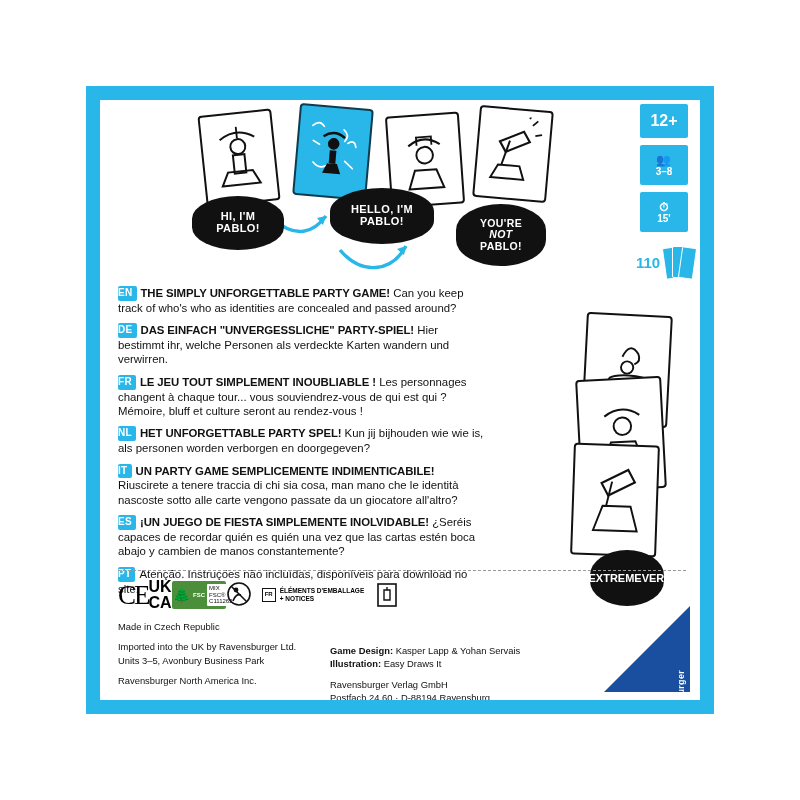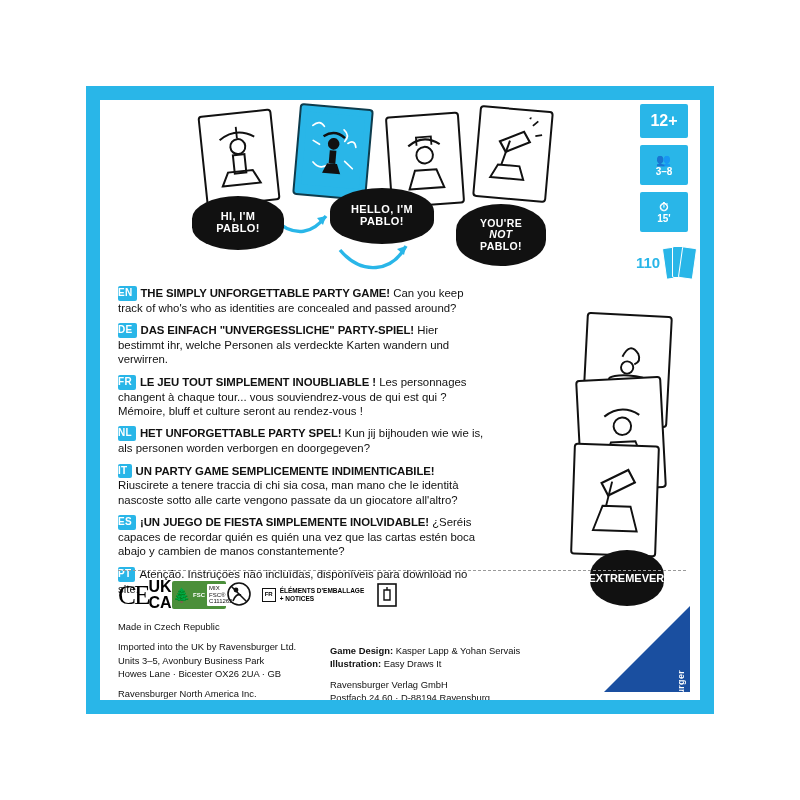--- a/index.html
+++ b/index.html
@@ -495,21 +495,20 @@
             </span>
           </span>
         </div>
       </div>
 
       <div class="footer">
         <div class="col-l">
           <div>Made in Czech Republic</div>
           <div class="mt">Imported into the UK by Ravensburger Ltd.</div>
           <div>Units 3–5, Avonbury Business Park</div>
-          <div>Howes Lane · Bicester OX26 2UA · GB</div>
           <div class="mt">Ravensburger North America Inc.</div>
 
         </div>
         <div class="col-r">
           <div>
             <b>Game Design:</b><span> Kasper Lapp &amp; Yohan Servais</span>
           </div>
           <div>
             <b>Illustration:</b><span> Easy Draws It</span>
           </div>

